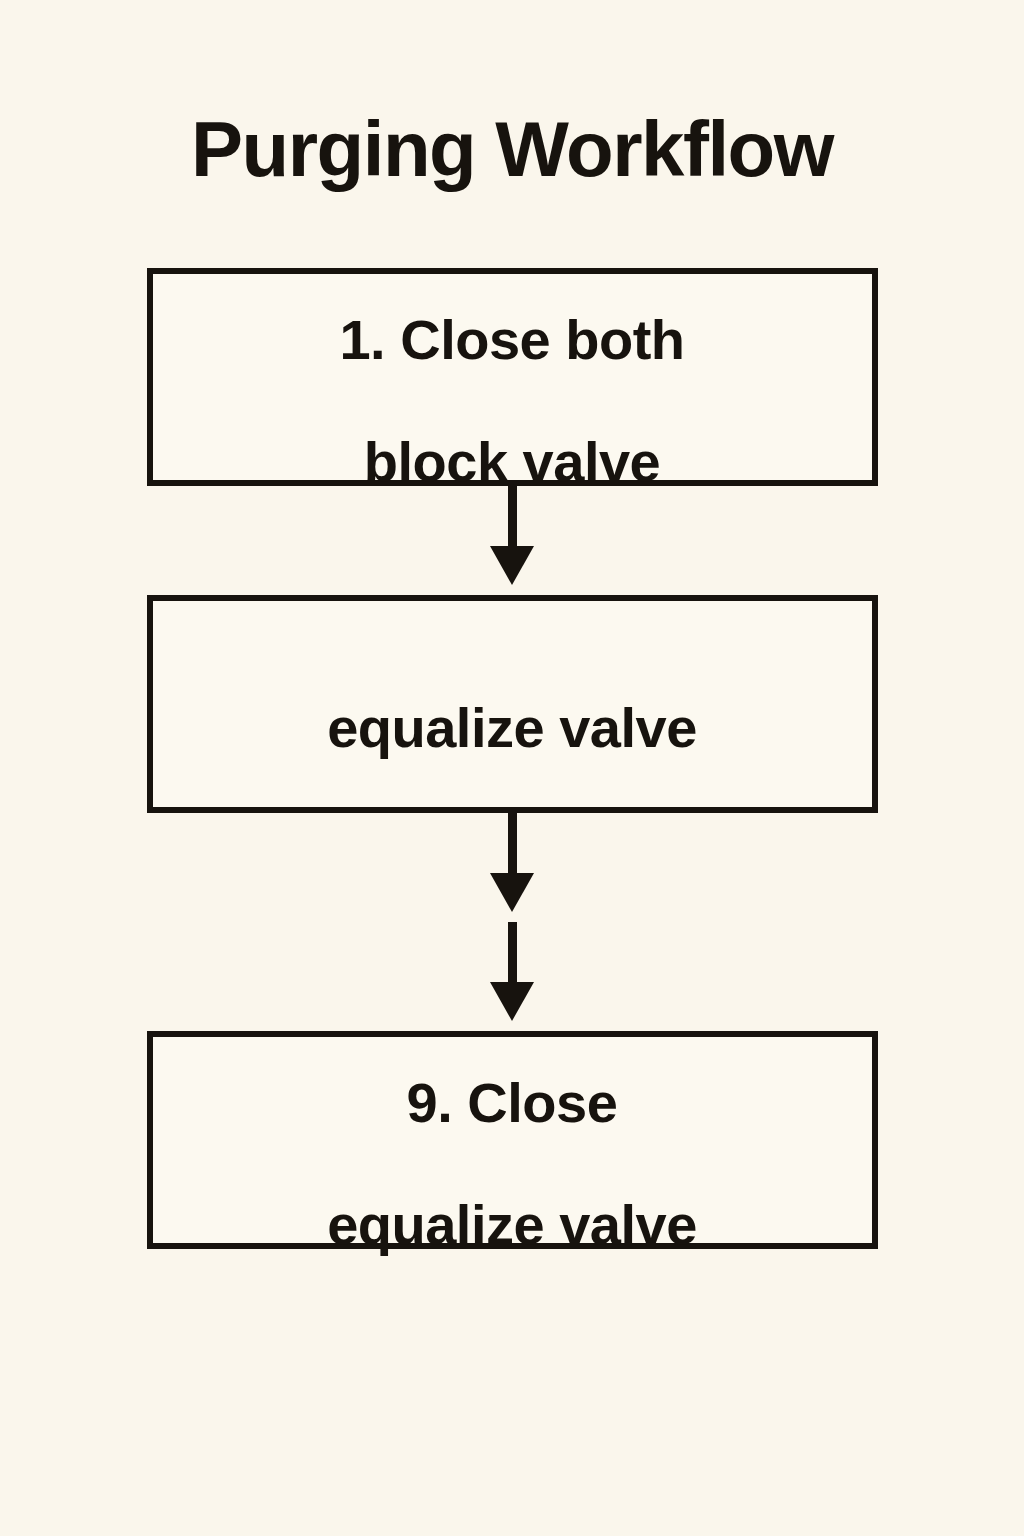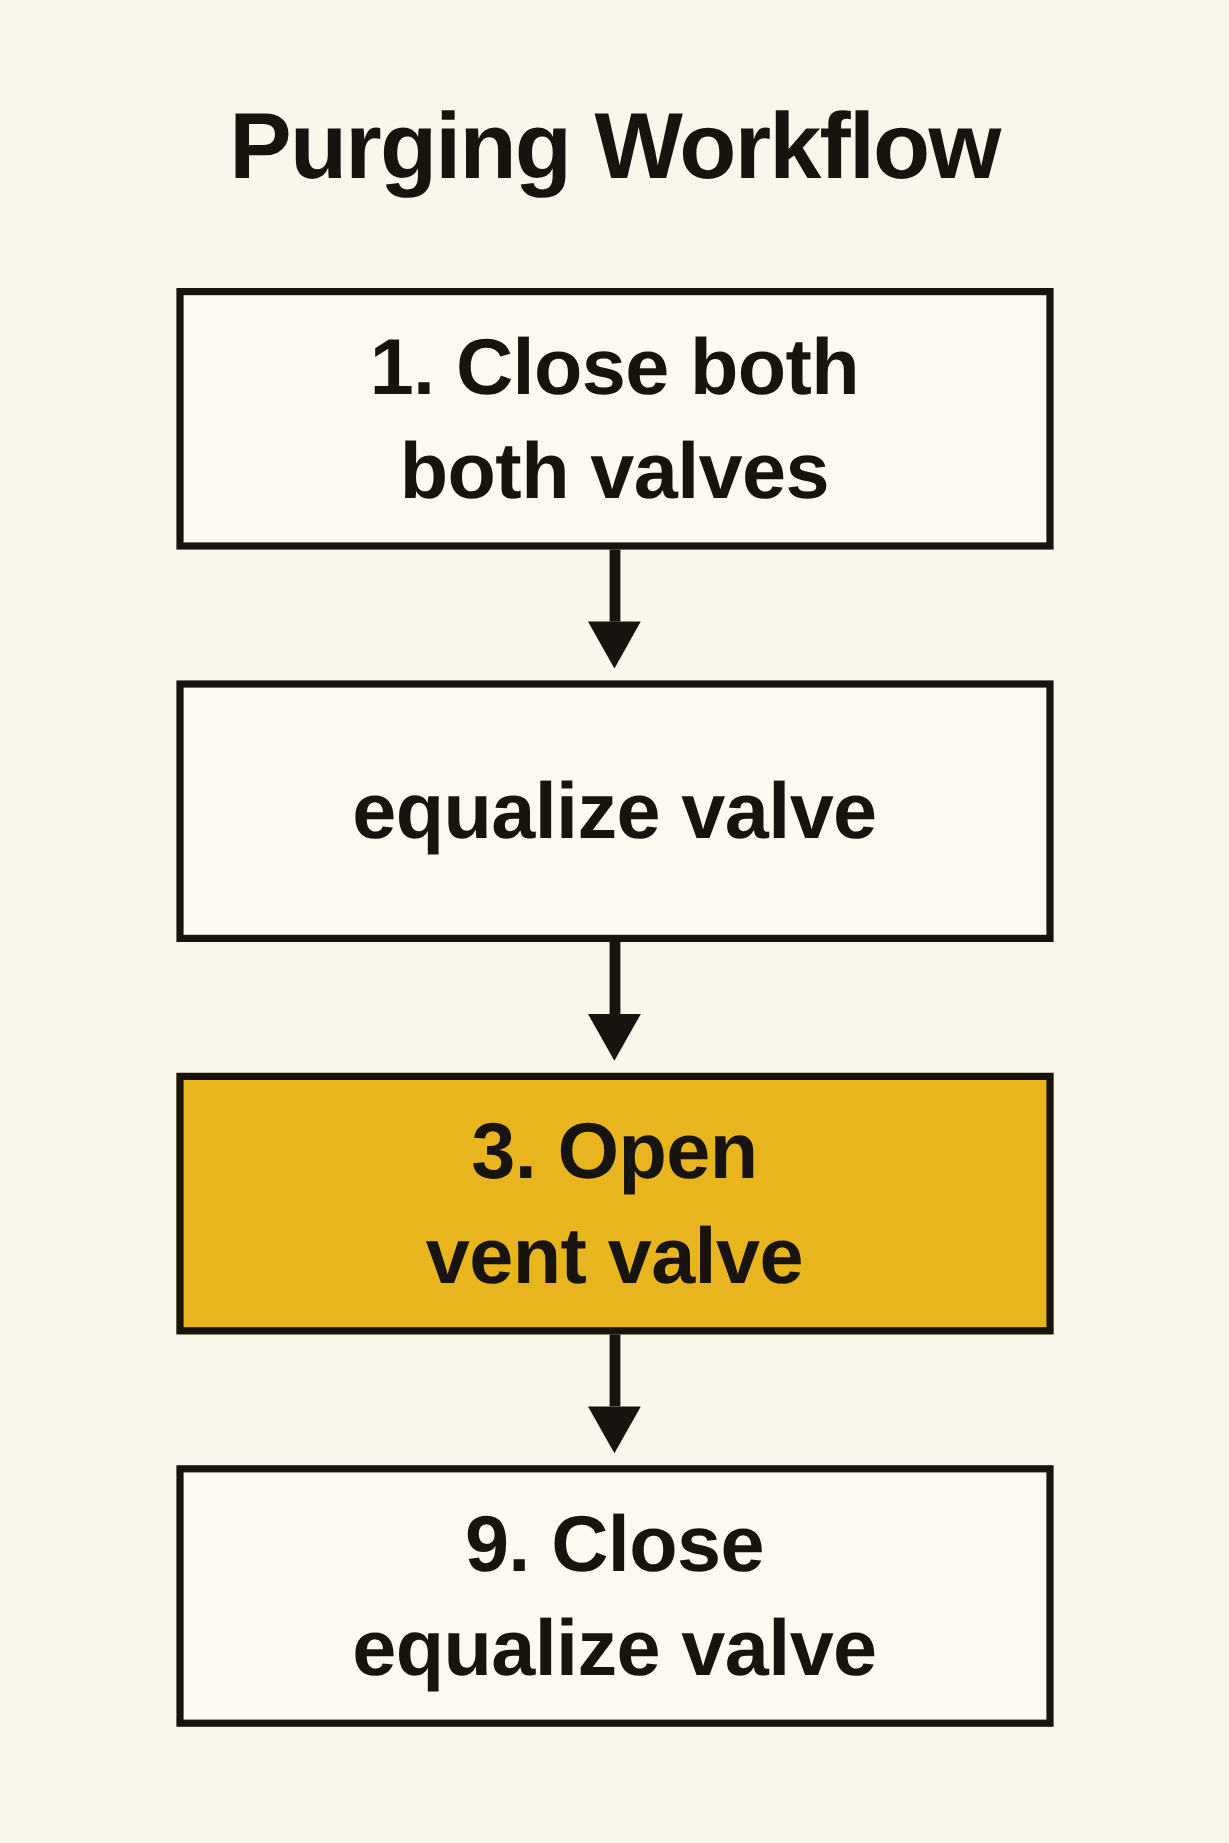--- a/index.html
+++ b/index.html
@@ -18,21 +18,21 @@
   }
   .canvas {
     width: 1024px;
     height: 1536px;
     background: var(--page-bg);
     display: flex;
     flex-direction: column;
     align-items: center;
   }
   .title {
-    margin-top: 82px;
+    margin-top: 110px;
     font-size: 78px;
     font-weight: bold;
     letter-spacing: -1.5px;
     color: var(--ink);
     line-height: 1;
     text-align: left;
   }
   .flow {
     margin-top: 80px;
     display: flex;
@@ -47,26 +47,27 @@
     display: flex;
     flex-direction: column;
     align-items: center;
     justify-content: center;
     text-align: center;
   }
   .step-box.highlighted {
     background: var(--highlight-fill);
   }
   .step-line {
-    font-size: 66px;
+    font-size: 56px;
     font-weight: bold;
     letter-spacing: -0.5px;
     color: var(--ink);
     line-height: 1.32;
     white-space: nowrap;
+    margin-top: 48px;
   }
   .arrow {
     height: 109px;
     display: flex;
     flex-direction: column;
     align-items: center;
     justify-content: flex-start;
   }
   .arrow .stem {
     width: 9px;
@@ -85,41 +86,37 @@
 <body>
 
 <div class="canvas">
 
   <div class="title">Purging Workflow</div>
 
   <div class="flow">
 
     <div class="step-box">
       <div class="step-line">1. Close both</div>
-      <div class="step-line">both valves</div>
+      <div class="step-line">block valve</div>
     </div>
 
     <div class="arrow">
       <div class="stem"></div>
       <div class="head"></div>
     </div>
 
     <div class="step-box">
       <div class="step-line">equalize valve</div>
     </div>
 
     <div class="arrow">
       <div class="stem"></div>
       <div class="head"></div>
     </div>
 
-    <div class="step-box highlighted">
-      <div class="step-line">3. Open</div>
-      <div class="step-line">vent valve</div>
-    </div>
 
     <div class="arrow">
       <div class="stem"></div>
       <div class="head"></div>
     </div>
 
     <div class="step-box">
       <div class="step-line">9. Close</div>
       <div class="step-line">equalize valve</div>
     </div>

